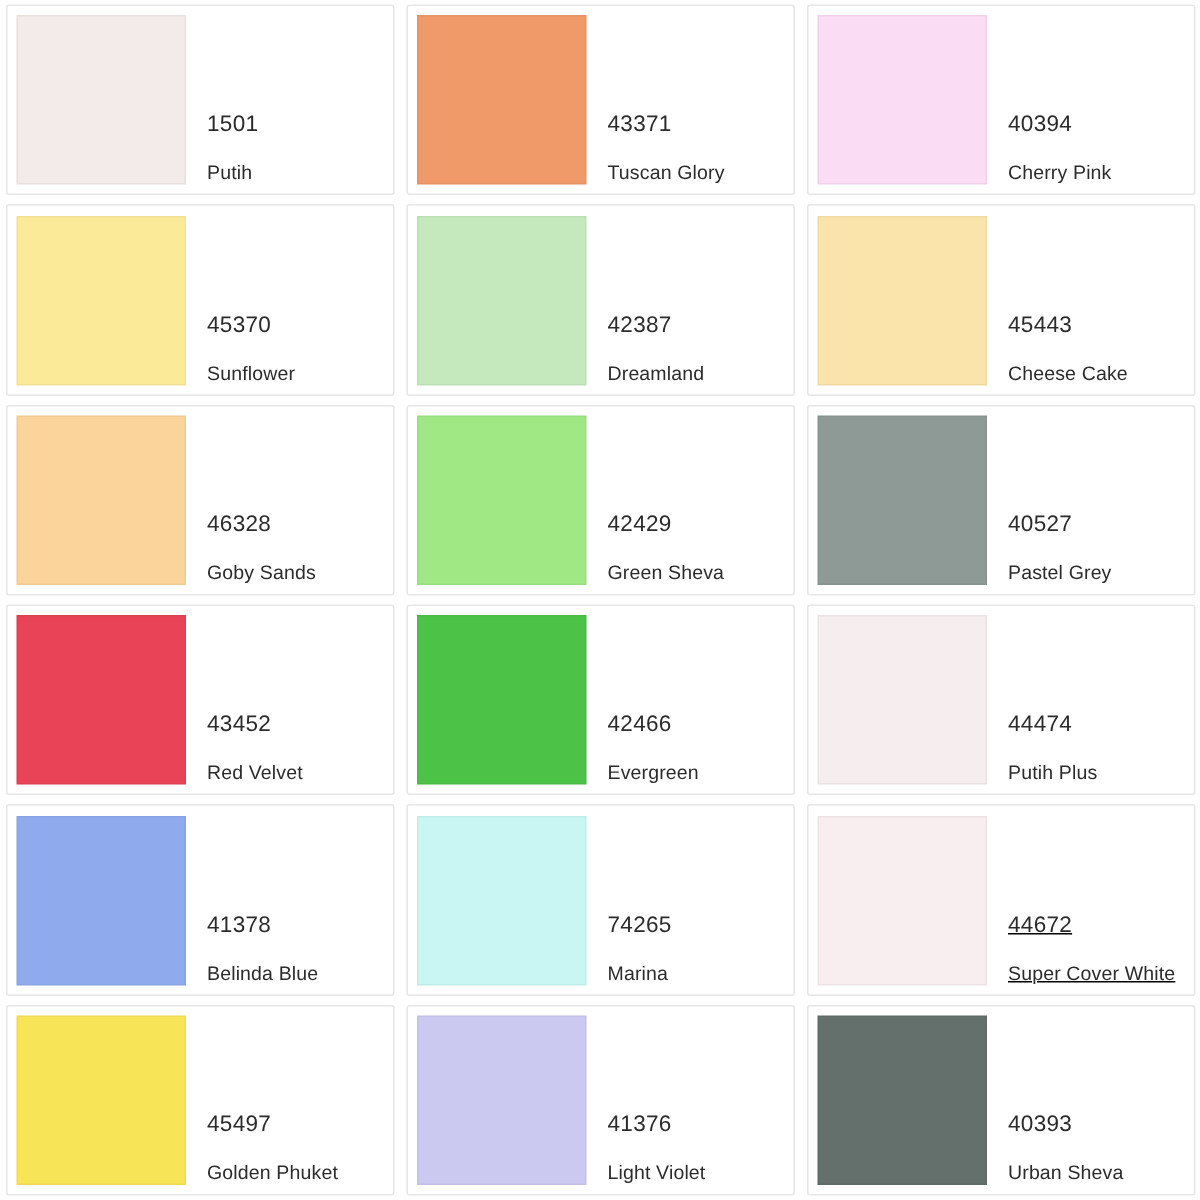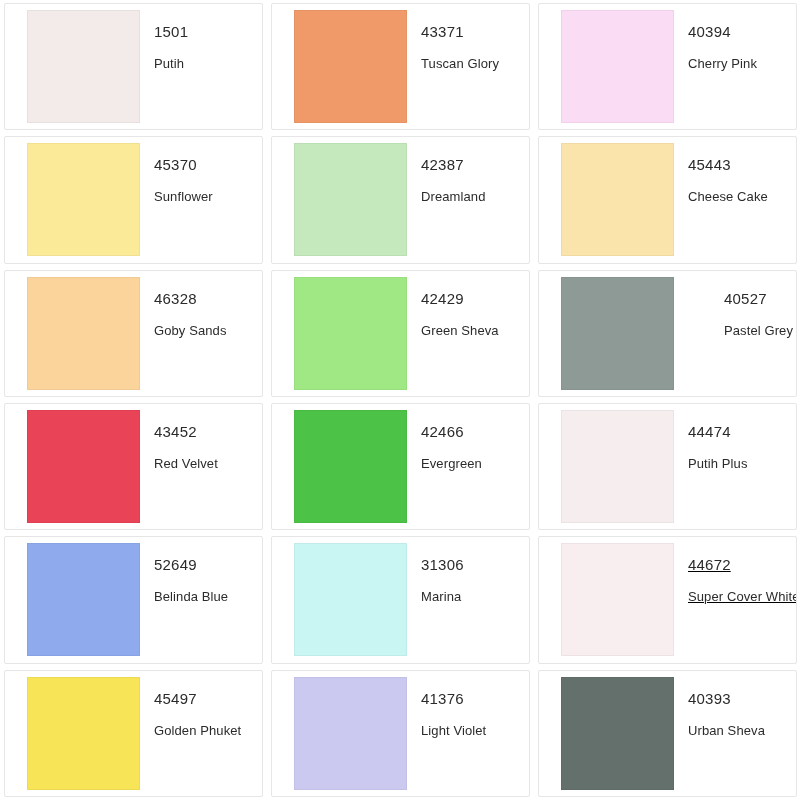--- a/index.html
+++ b/index.html
@@ -22,23 +22,23 @@
     row-gap: 6px;
     padding: 3px 3px 3px 4px;
   }
 
   .swatch-card {
     box-sizing: border-box;
     background: #ffffff;
     border: 1px solid #e6e6e6;
     border-radius: 2px;
     display: flex;
-    align-items: flex-start;
+    align-items: flex-end;
     overflow: hidden;
-    padding: 6px 0 6px 22px;
+    padding: 6px 0 6px 6px;
   }
 
   .swatch-chip {
     flex: 0 0 auto;
     width: 113px;
     height: 113px;
     box-sizing: border-box;
     border: 1px solid rgba(0, 0, 0, 0.045);
   }
 
@@ -120,21 +120,21 @@
         <div class="swatch-name">Goby Sands</div>
       </div>
     </div>
     <div class="swatch-card" style="border-color: rgb(230, 230, 230);">
       <div class="swatch-chip" style="background: rgb(159, 232, 132);"></div>
       <div class="swatch-info">
         <div class="swatch-code">42429</div>
         <div class="swatch-name">Green Sheva</div>
       </div>
     </div>
-    <div class="swatch-card" style="border-color: rgb(230, 230, 230); gap: 36px;">
+    <div class="swatch-card" style="border-color: rgb(230, 230, 230);">
       <div class="swatch-chip" style="background: rgb(141, 154, 150);"></div>
       <div class="swatch-info">
         <div class="swatch-code">40527</div>
         <div class="swatch-name">Pastel Grey</div>
       </div>
     </div>
     <div class="swatch-card" style="border-color: rgb(230, 230, 230);">
       <div class="swatch-chip" style="background: rgb(232, 67, 86);"></div>
       <div class="swatch-info">
         <div class="swatch-code">43452</div>
@@ -151,28 +151,28 @@
     <div class="swatch-card" style="border-color: rgb(230, 230, 230);">
       <div class="swatch-chip" style="background: rgb(246, 238, 238);"></div>
       <div class="swatch-info">
         <div class="swatch-code">44474</div>
         <div class="swatch-name">Putih Plus</div>
       </div>
     </div>
     <div class="swatch-card" style="border-color: rgb(230, 230, 230);">
       <div class="swatch-chip" style="background: rgb(143, 171, 238);"></div>
       <div class="swatch-info">
-        <div class="swatch-code">52649</div>
+        <div class="swatch-code">41378</div>
         <div class="swatch-name">Belinda Blue</div>
       </div>
     </div>
     <div class="swatch-card" style="border-color: rgb(230, 230, 230);">
       <div class="swatch-chip" style="background: rgb(201, 246, 243);"></div>
       <div class="swatch-info">
-        <div class="swatch-code">31306</div>
+        <div class="swatch-code">74265</div>
         <div class="swatch-name">Marina</div>
       </div>
     </div>
     <div class="swatch-card" style="border-color: rgb(230, 230, 230); text-decoration: underline;">
       <div class="swatch-chip" style="background: rgb(248, 238, 240);"></div>
       <div class="swatch-info">
         <div class="swatch-code">44672</div>
         <div class="swatch-name">Super Cover White</div>
       </div>
     </div>

